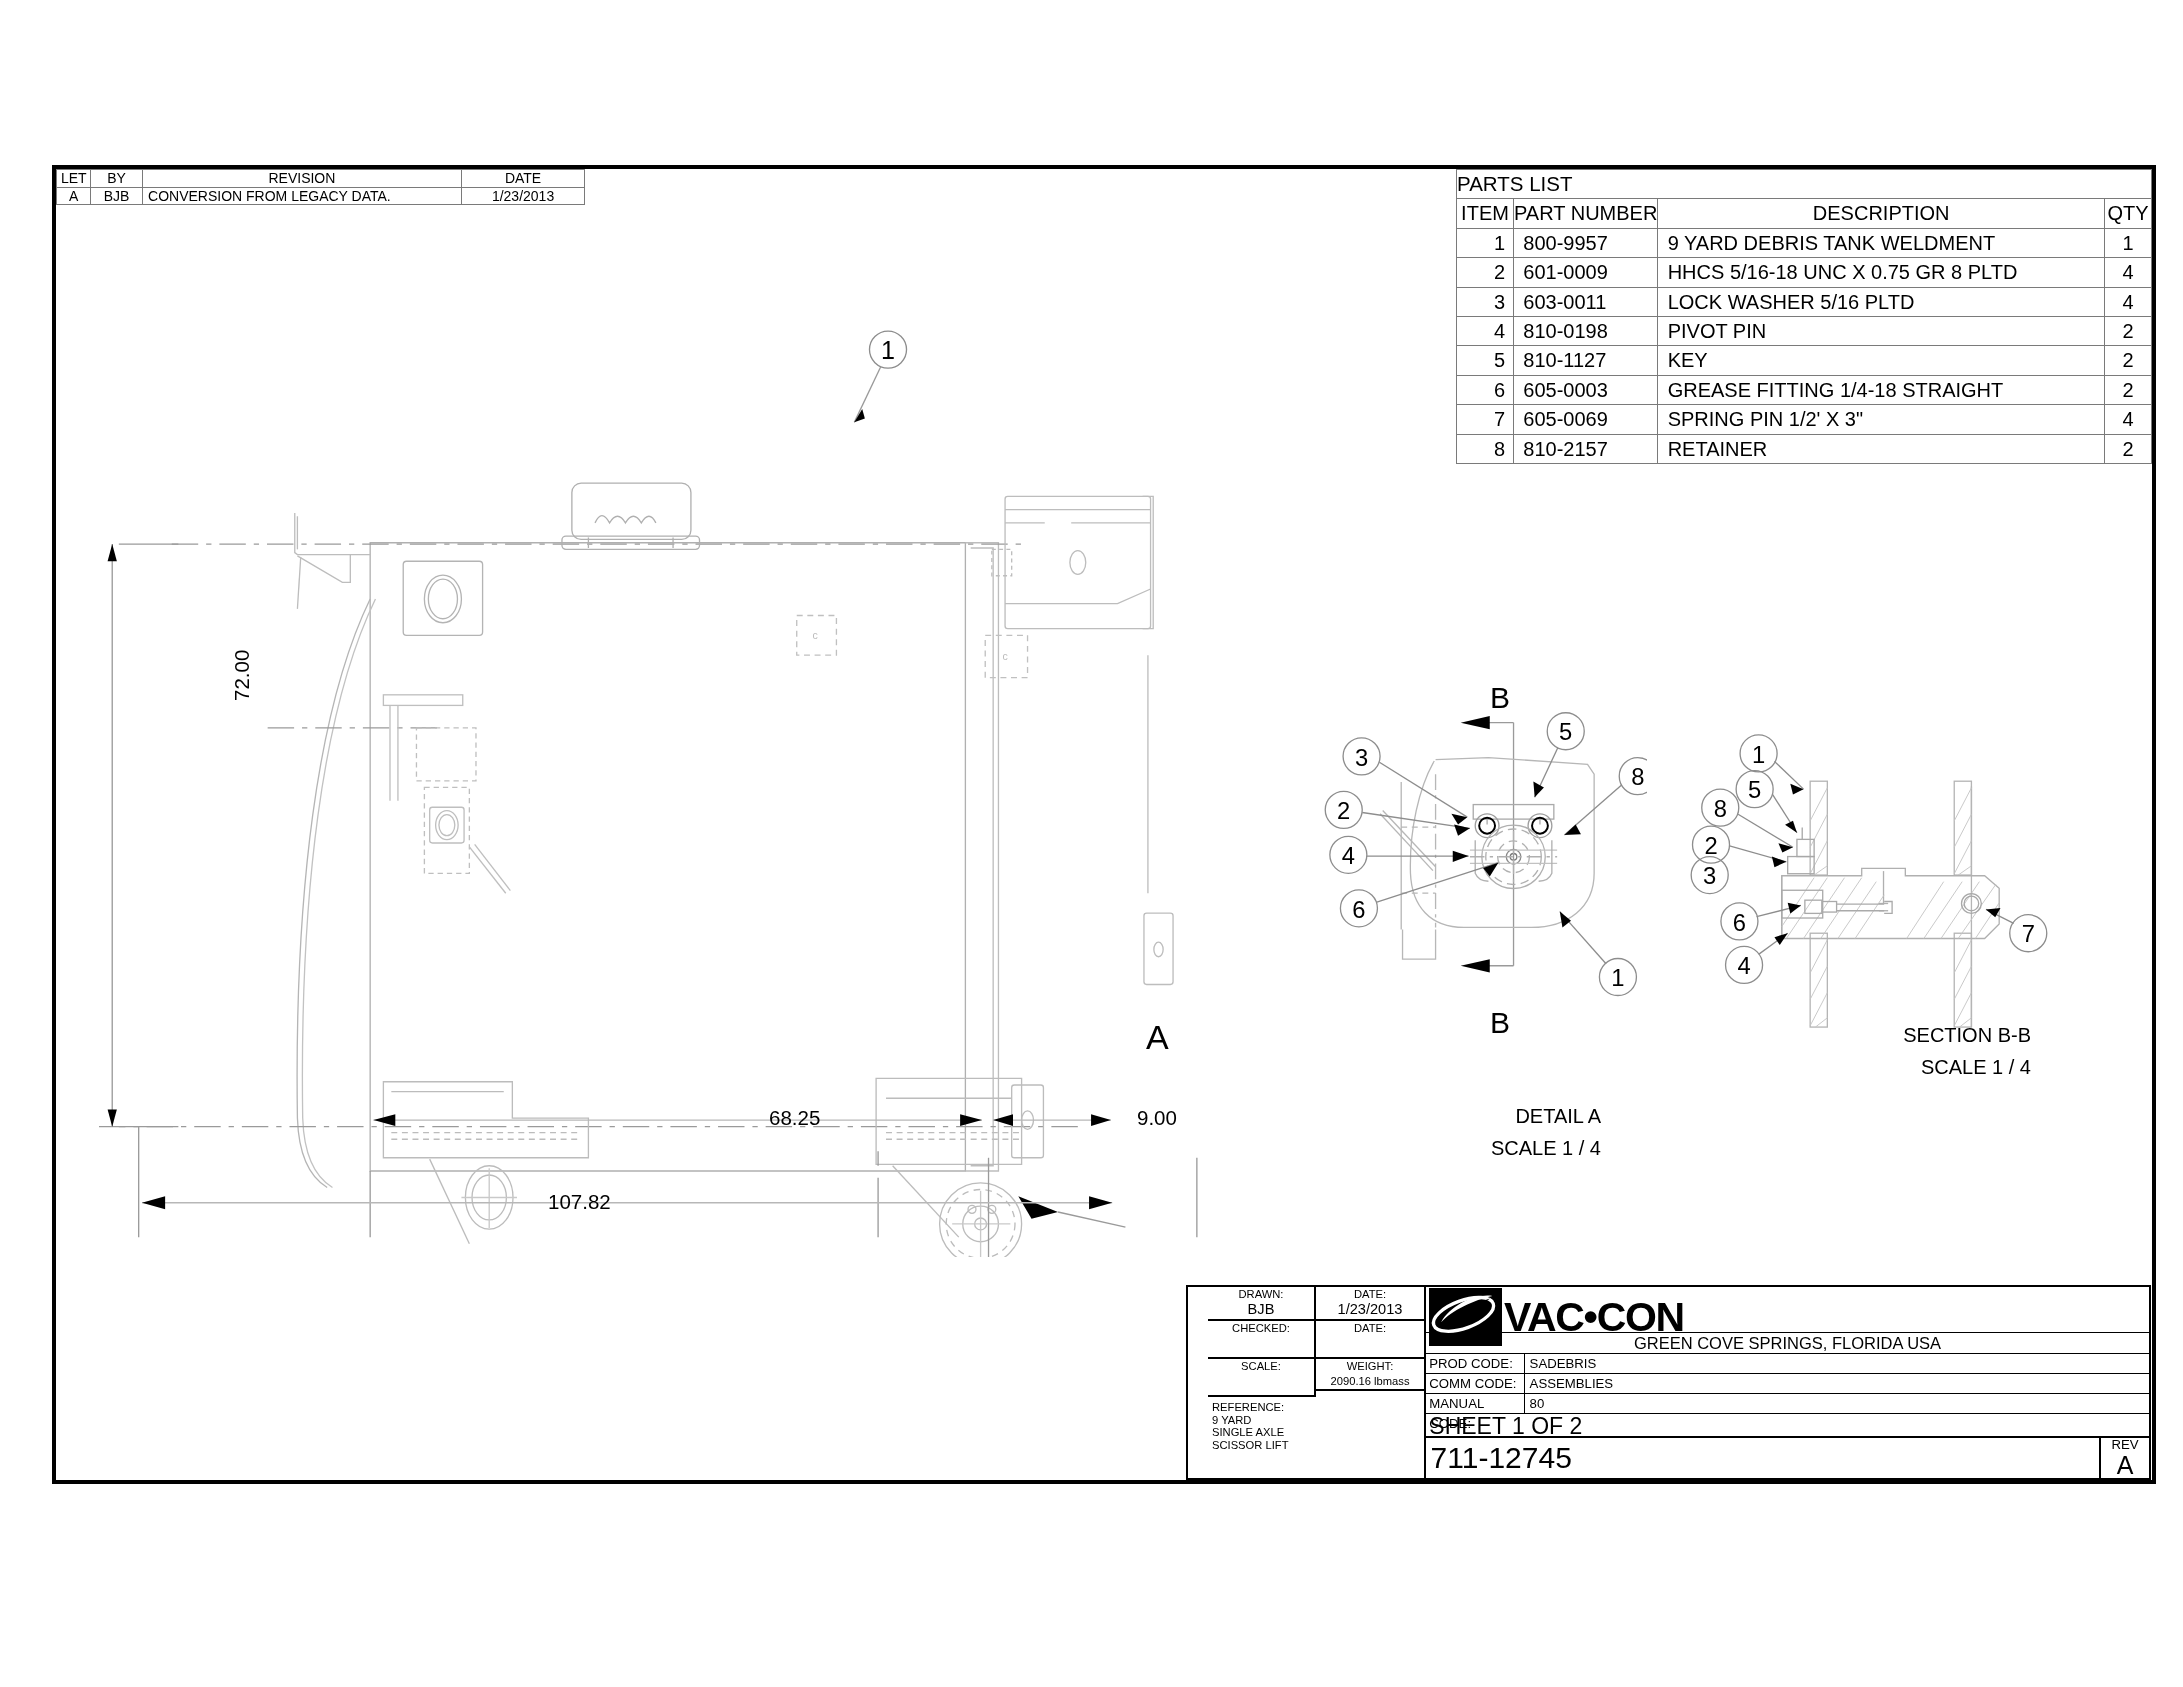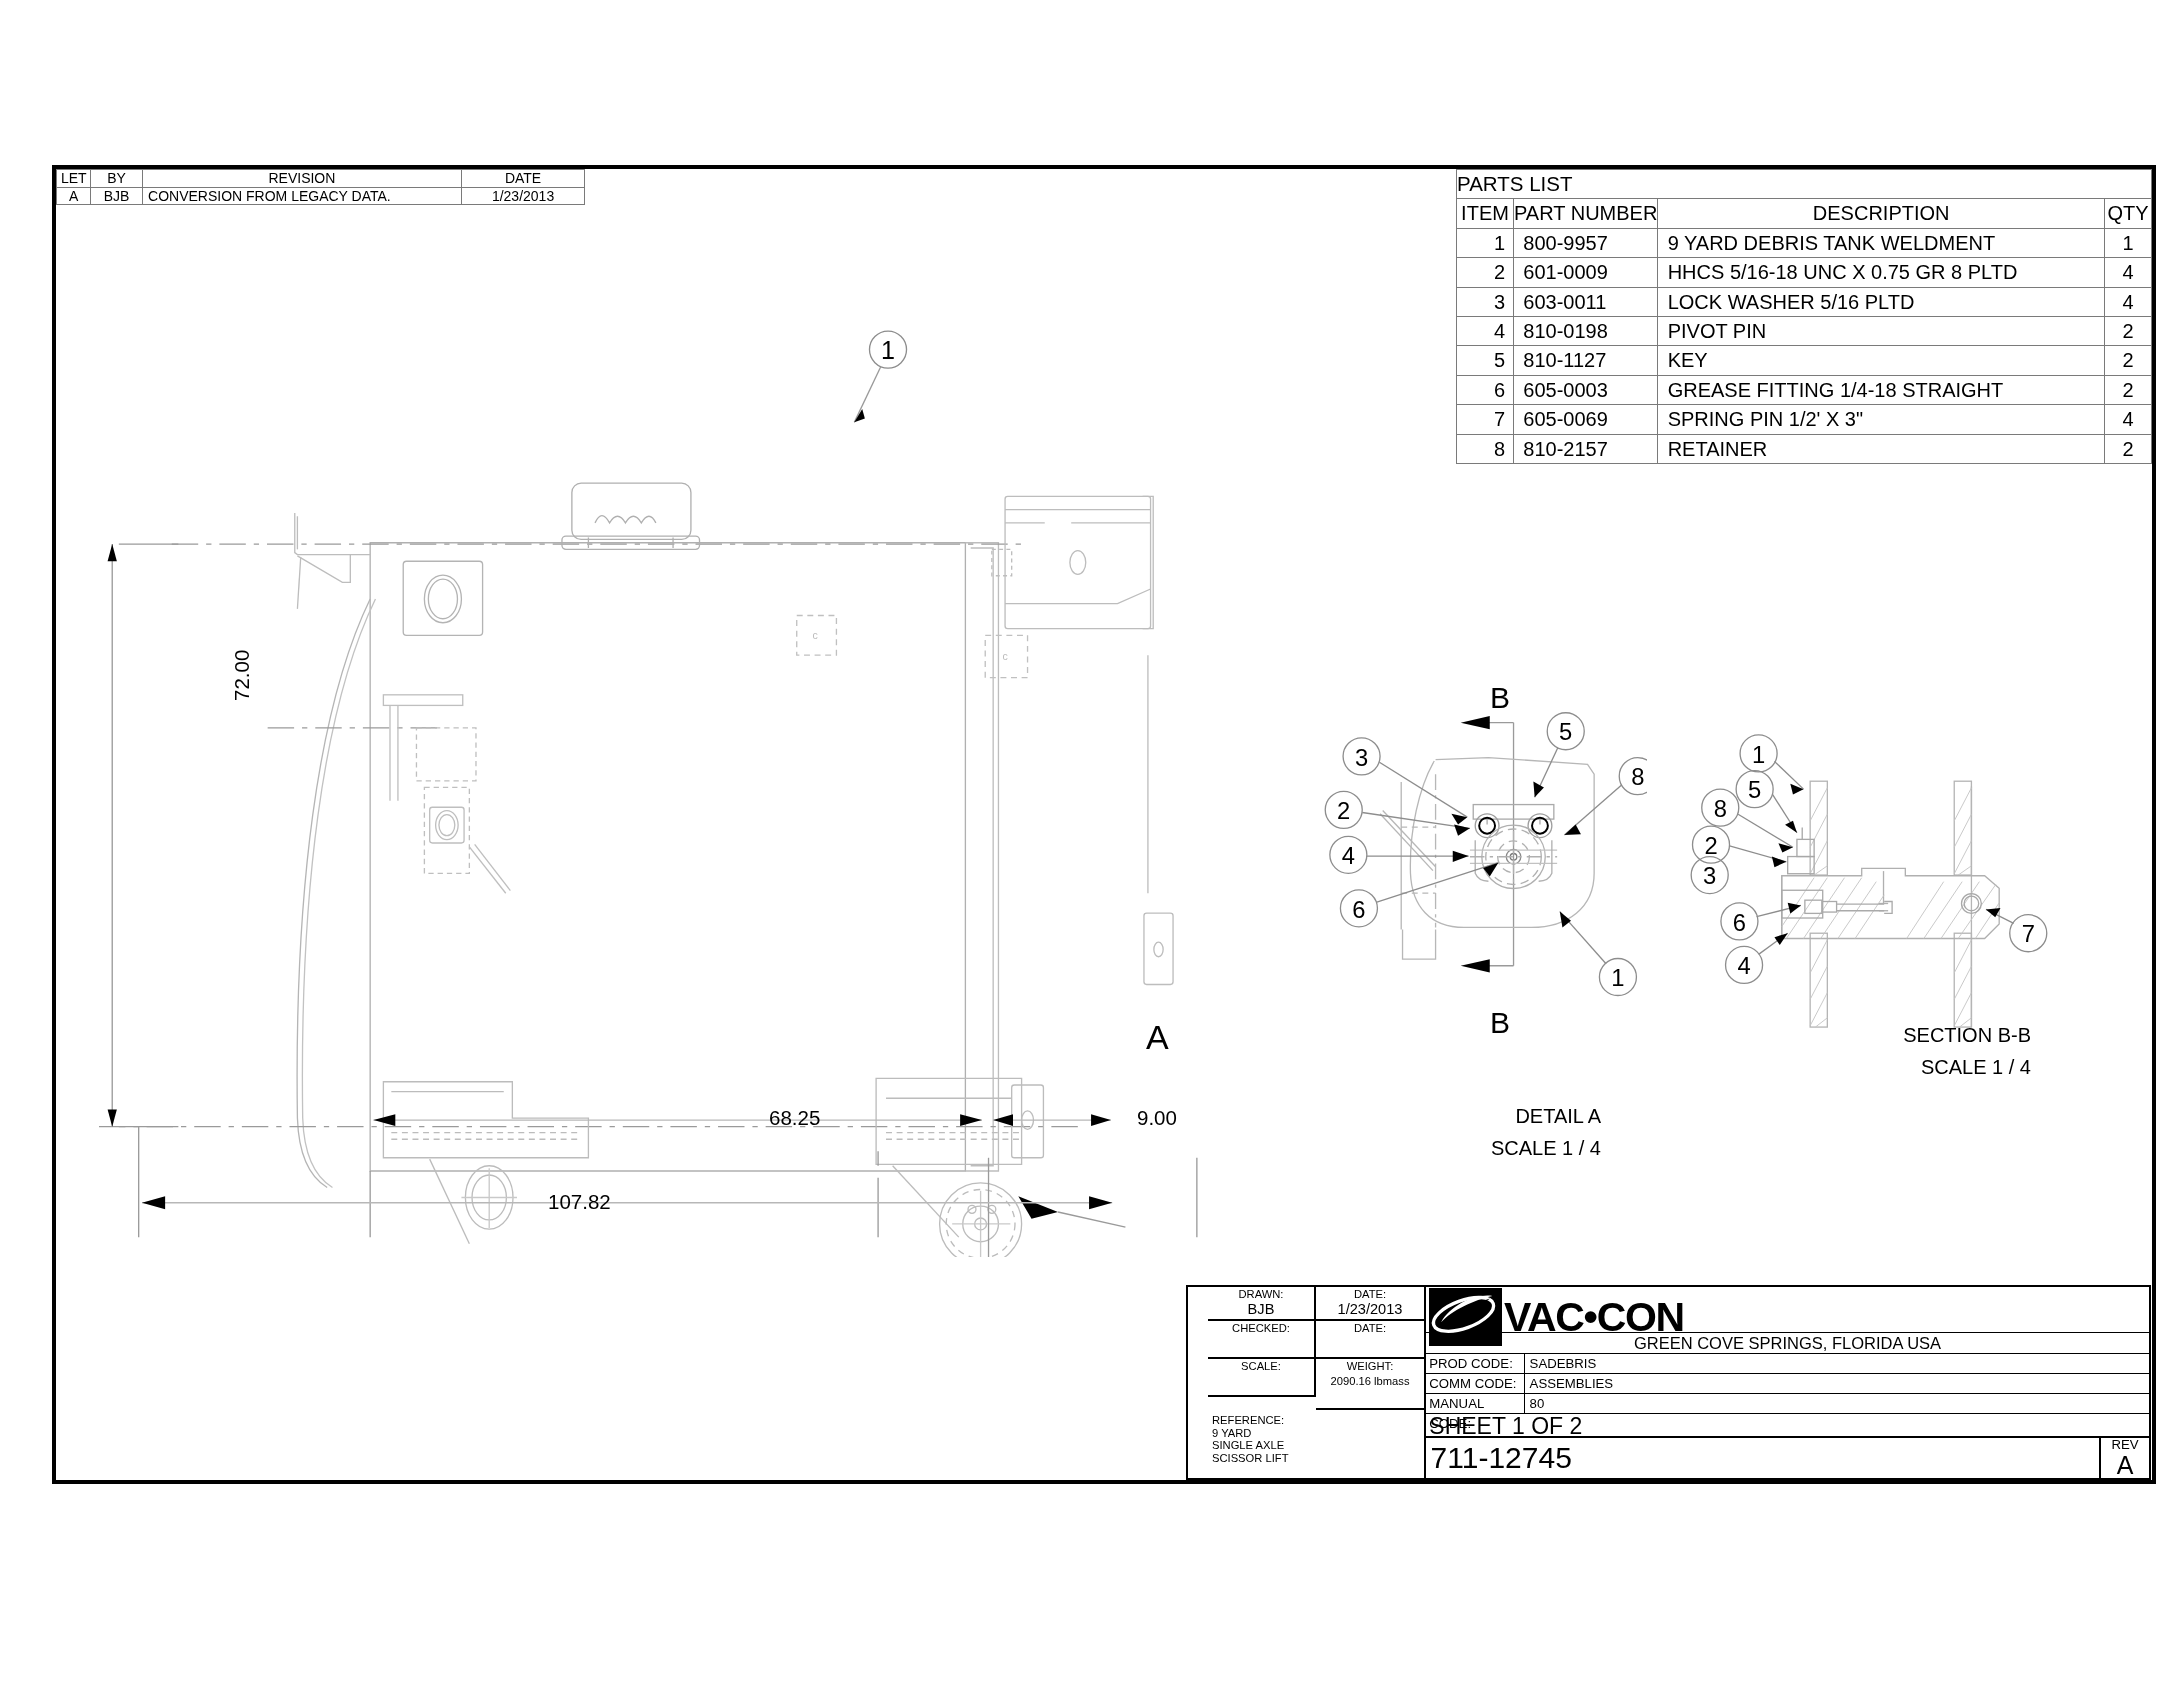--- a/index.html
+++ b/index.html
@@ -39,21 +39,21 @@
   .tb-row2{display:flex;}
   .tb-cell{box-sizing:border-box;border-bottom:2px solid #000;position:relative;}
   .tb-lbl{font-size:11.2px;text-align:center;display:block;line-height:12.6px;padding-top:1.3px;}
   .tb-val{font-size:14.6px;text-align:center;display:block;line-height:16px;}
   .tb-val.sm{font-size:11.2px;}
   #tb-drawn{width:108px;height:34px;border-right:2px solid #000;}
   #tb-drawndate{width:108px;height:34px;}
   #tb-checked{width:108px;height:38px;border-right:2px solid #000;}
   #tb-checkdate{width:108px;height:38px;}
   #tb-scale{width:108px;height:38px;border-right:2px solid #000;}
-  #tb-weight{width:108px;height:51px;}
+  #tb-weight{width:108px;height:32px;}
   #tb-reference{height:106px;border-bottom:none;padding:4px 0 0 4px;}
   #tb-reference span{display:block;font-size:11.2px;line-height:12.6px;text-align:left;}
 
   #tb-mid{width:370px;border-right:2.6px solid #000;display:flex;flex-direction:column;}
   #tb-title{height:99px;border-bottom:2px solid #000;display:flex;flex-direction:column;align-items:center;justify-content:center;box-sizing:border-box;}
   #tb-title .t1{font-size:22px;line-height:25px;}
   #tb-title .t2{font-size:22px;line-height:25px;}
   #tb-notes{flex:1;padding:2.6px 0 0 4px;box-sizing:border-box;}
   #tb-notes span{display:block;font-size:11.2px;line-height:12.6px;text-align:left;}
 

